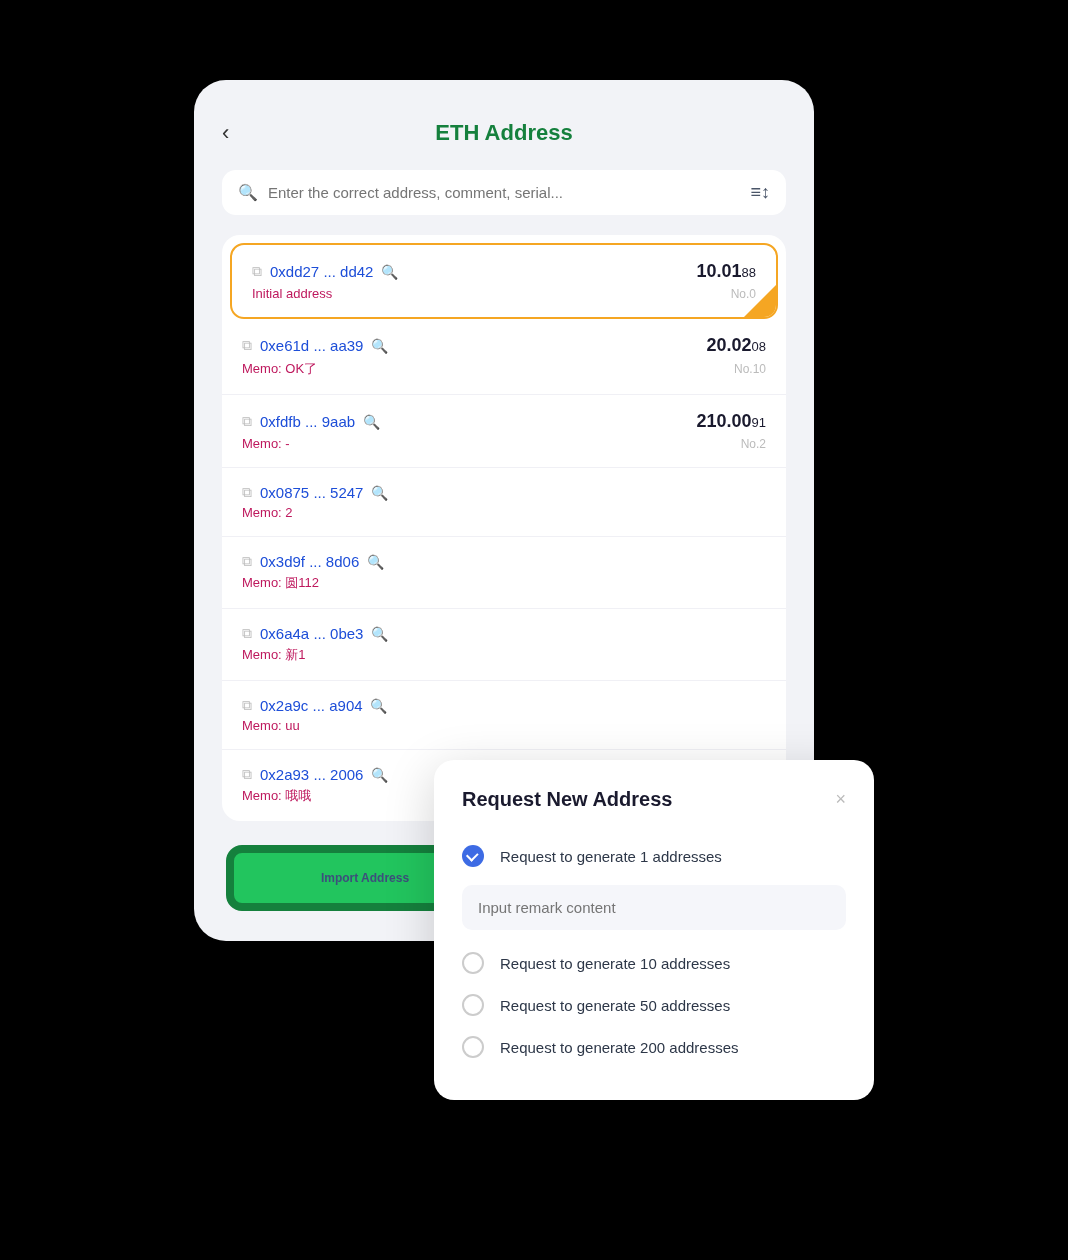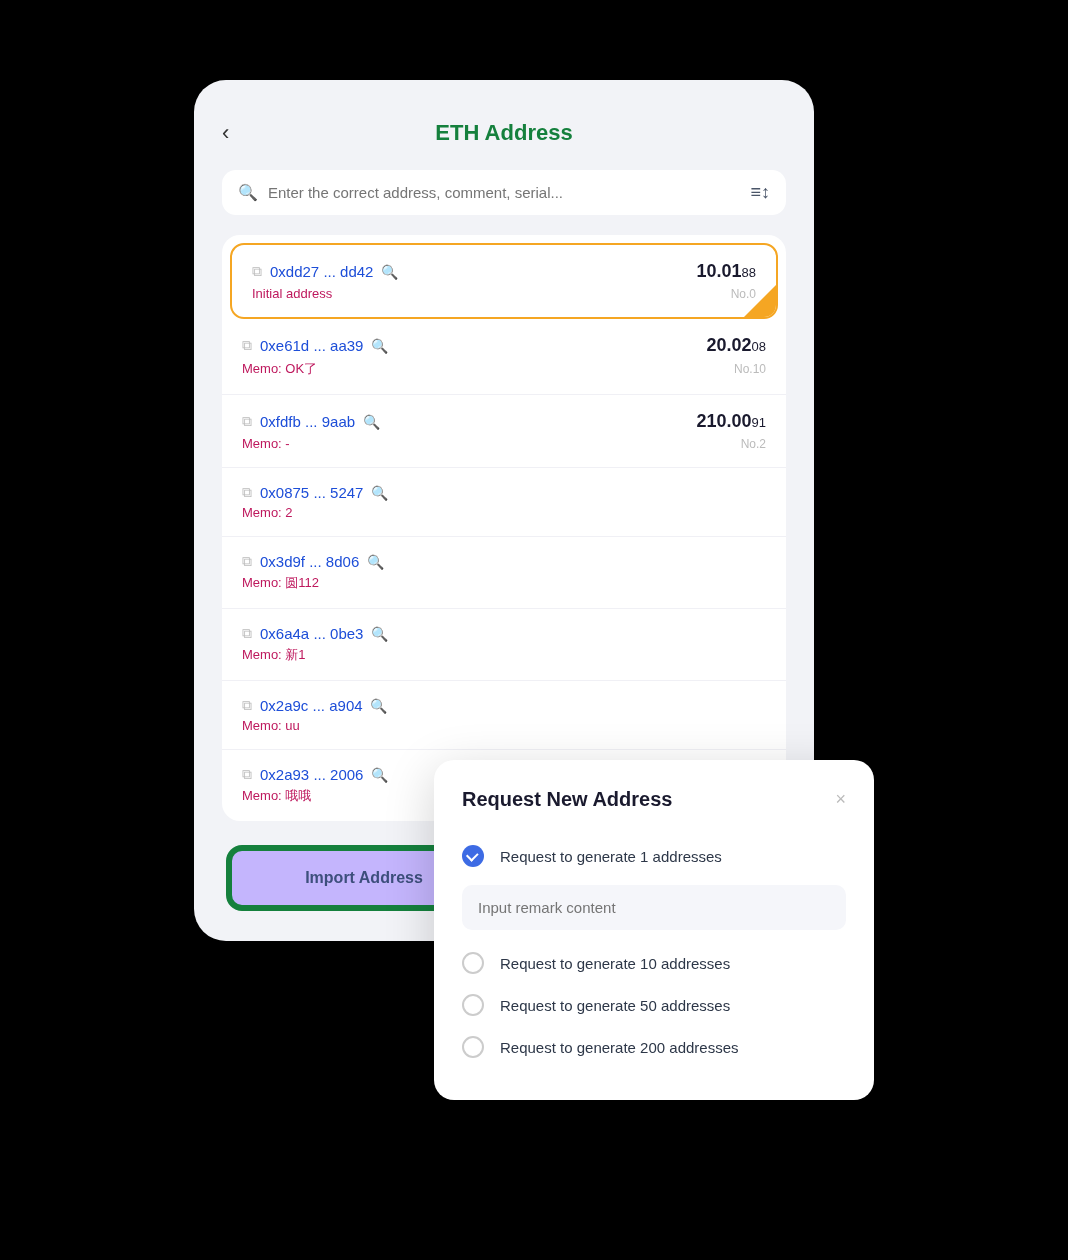--- a/index.html
+++ b/index.html
@@ -168,25 +168,25 @@
 
     
     .bottom-buttons {
       display: flex;
       gap: 16px;
       padding: 0 4px;
     }
     .btn-import {
       flex: 1;
       padding: 18px;
-      border: 6px solid #15803d;
+      border: 8px solid #15803d;
       border-radius: 16px;
-      background: #c4b5fd;
+      background: #22c55e;
       color: #3d4f7c;
-      font-size: 16px;
+      font-size: 12px;
       font-weight: 600;
       cursor: pointer;
     }
     .btn-request {
       flex: 1;
       padding: 18px;
       border: none;
       border-radius: 16px;
       background: #3d4f7c;
       color: #fff;

